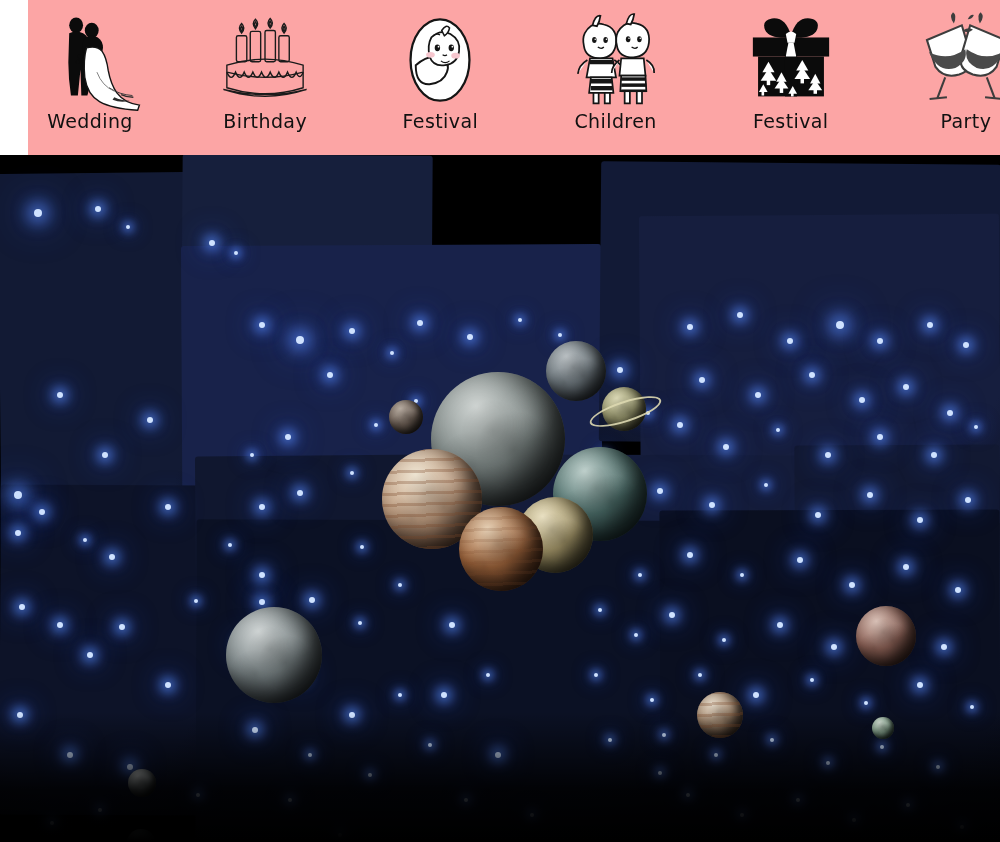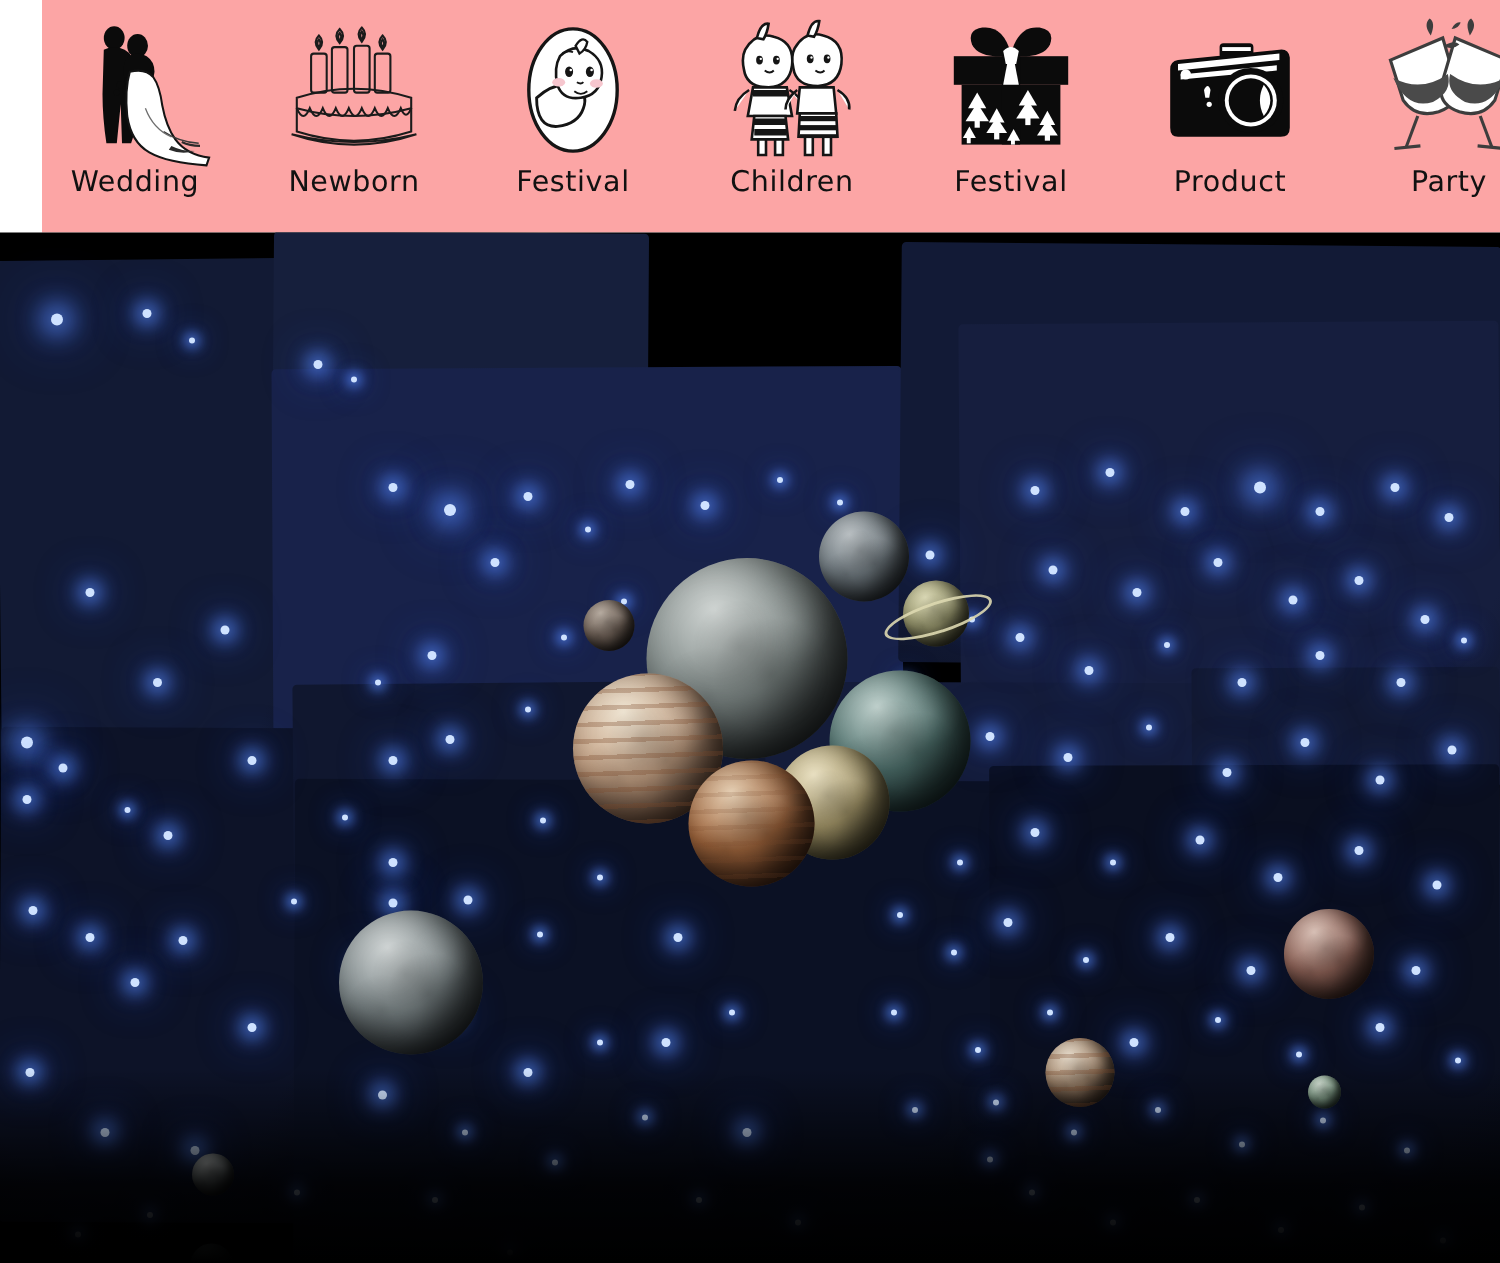--- a/index.html
+++ b/index.html
@@ -107,21 +107,21 @@
             <path d="M16 62 q44 -14 88 0 l0 8 q-44 12 -88 0 z"></path>
 
             <path d="M16 70 q5 12 10 0 q5 12 10 0 q5 12 10 0 q5 12 10 0 q5 12 10 0 q5 12 10 0 q5 12 10 0 q5 12 10 0 q4 10 8 0"></path>
 
             <path d="M16 70 l0 18 q44 14 88 0 l0 -18"></path>
 
             <path d="M12 90 q48 16 96 0 q-48 12 -96 0 z"></path>
           </g>
         </svg>
       </div>
-      <div class="cat-label">Newborn</div>
+      <div class="cat-label">Birthday</div>
     </div>
 
     <div class="cat-item">
       <div class="cat-icon">
         <svg viewBox="0 0 120 112" width="104" height="108" aria-hidden="true">
           <ellipse cx="60" cy="56" rx="34" ry="47" fill="#ffffff" stroke="#151515" stroke-width="2.6"></ellipse>
 
           <path d="M32 62 q16 -14 30 -8 q10 5 6 16 q-4 12 -20 14 q-16 1 -16 -22z" fill="#ffffff" stroke="#151515" stroke-width="2.2"></path>
 
           <path d="M50 30 q10 -10 22 -4 q12 7 10 20 q-2 14 -16 16 q-14 2 -18 -10 q-3 -13 2 -22z" fill="#ffffff" stroke="#151515" stroke-width="2"></path>
@@ -224,44 +224,20 @@
             <path d="M28 84 l5 9 l-10 0z"></path>
               <rect x="26" y="92" width="3" height="5"></rect>
             <path d="M62 86 l5 9 l-10 0z"></path>
               <rect x="60" y="94" width="3" height="4"></rect>
           </g>
         </svg>
       </div>
       <div class="cat-label">Festival</div>
     </div>
 
-    <div class="cat-item">
-      <div class="cat-icon">
-        <svg viewBox="0 0 120 112" width="104" height="108" aria-hidden="true">
-          <g fill="#0b0b0b">
-            <path d="M14 40 q0 -6 6 -7 l78 -8 q7 -1 8 6 l0 54 q0 7 -7 7 l-79 0 q-6 0 -6 -7 z"></path>
-            <rect x="52" y="20" width="26" height="12" rx="3"></rect>
-          </g>
-
-          <path d="M20 36 l78 -8 l0 5 l-78 8 z" fill="#ffffff"></path>
-          <path d="M22 44 l74 -7 l0 4 l-74 7 z" fill="#ffffff"></path>
-          <path d="M54 23 l22 0 l0 3 l-22 0z" fill="#ffffff"></path>
-
-          <circle cx="76" cy="64" r="25" fill="#0b0b0b"></circle>
-          <circle cx="76" cy="64" r="20" fill="#ffffff"></circle>
-          <circle cx="76" cy="64" r="17" fill="#0b0b0b"></circle>
-          <path d="M86 52 q10 12 0 24 q-6 -12 0 -24z" fill="#ffffff"></path>
-
-          <circle cx="26" cy="44" r="4" fill="#ffffff"></circle>
-          <path d="M40 56 q3 -6 5 0 l-1 6 l-3 0z" fill="#ffffff"></path>
-          <circle cx="44" cy="67" r="2" fill="#ffffff"></circle>
-        </svg>
-      </div>
-      <div class="cat-label">Product</div>
-    </div>
 
     <div class="cat-item">
       <div class="cat-icon">
         <svg viewBox="0 0 120 112" width="104" height="108" aria-hidden="true">
           <g stroke="#3d3d3d" stroke-width="2.4" fill="#ffffff">
             <path d="M16 30 l42 -12 l6 36 q2 16 -16 20 q-18 3 -26 -12 z" transform="rotate(-7 40 40)"></path>
             <path d="M104 30 l-42 -12 l-6 36 q-2 16 16 20 q18 3 26 -12 z" transform="rotate(7 80 40)"></path>
           </g>
           <g fill="#4a4a4a">
             <path d="M18 44 q20 14 42 2 q2 14 -14 20 q-20 4 -28 -22z" transform="rotate(-7 40 52)"></path>

